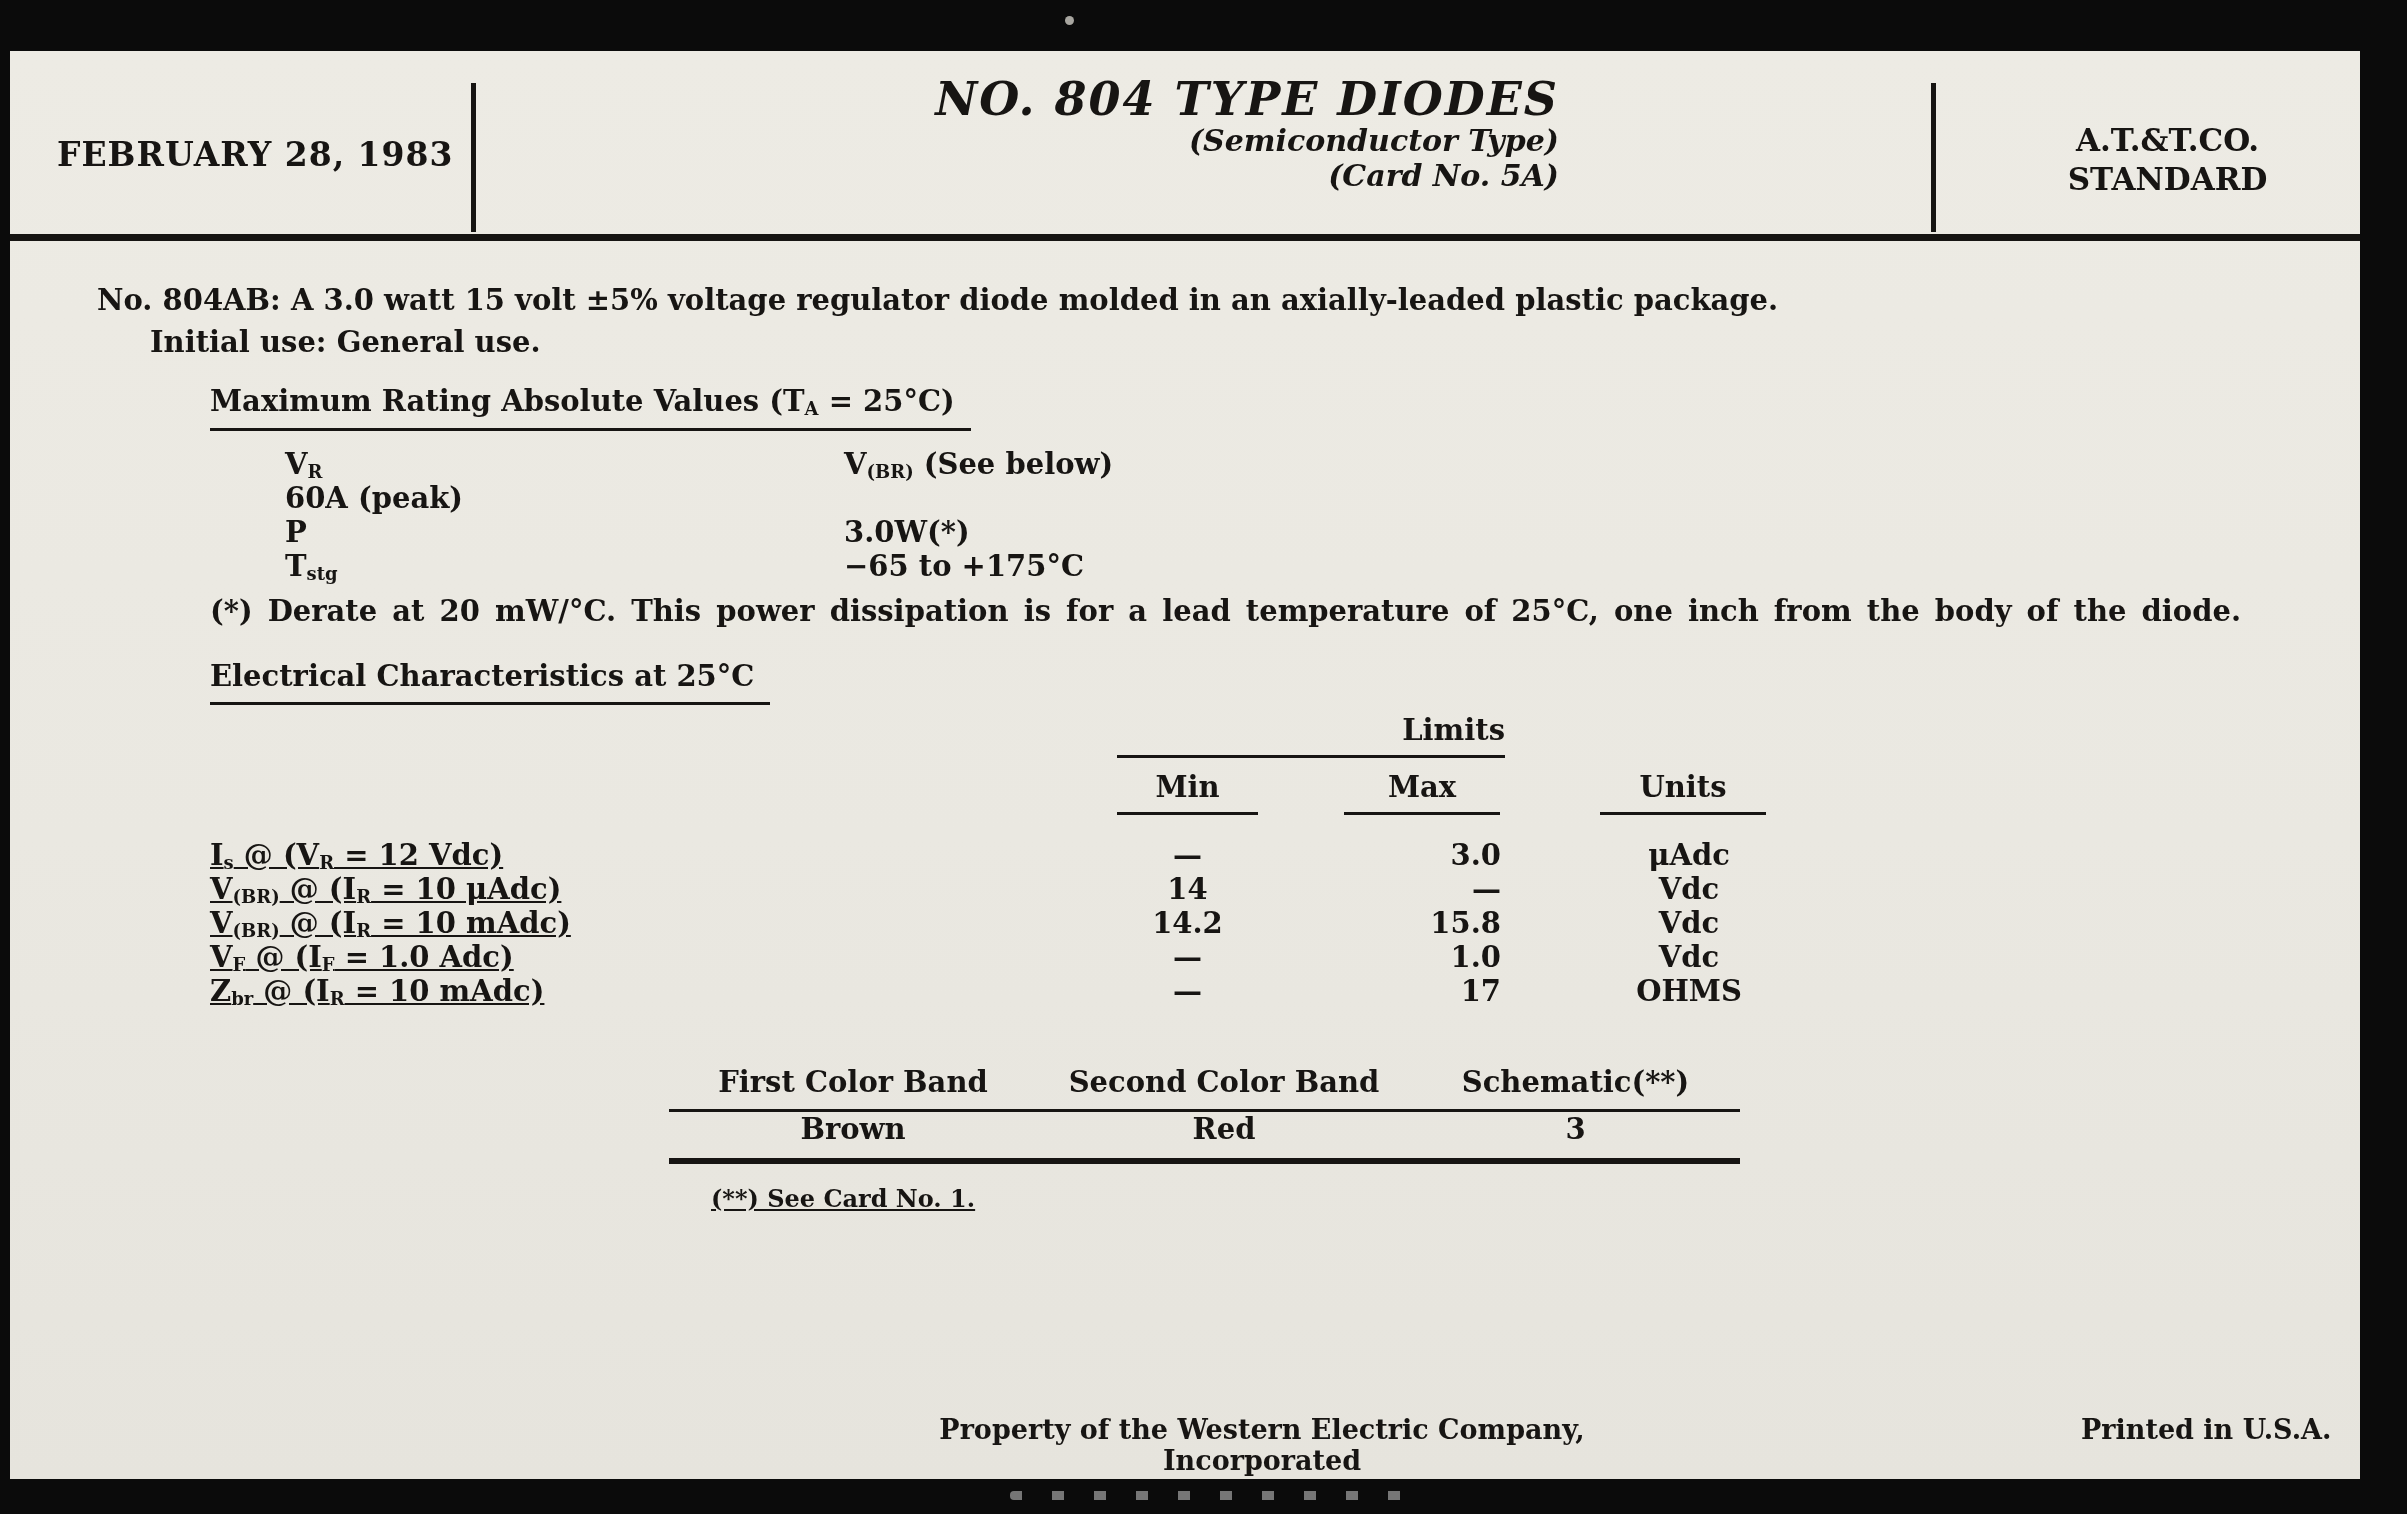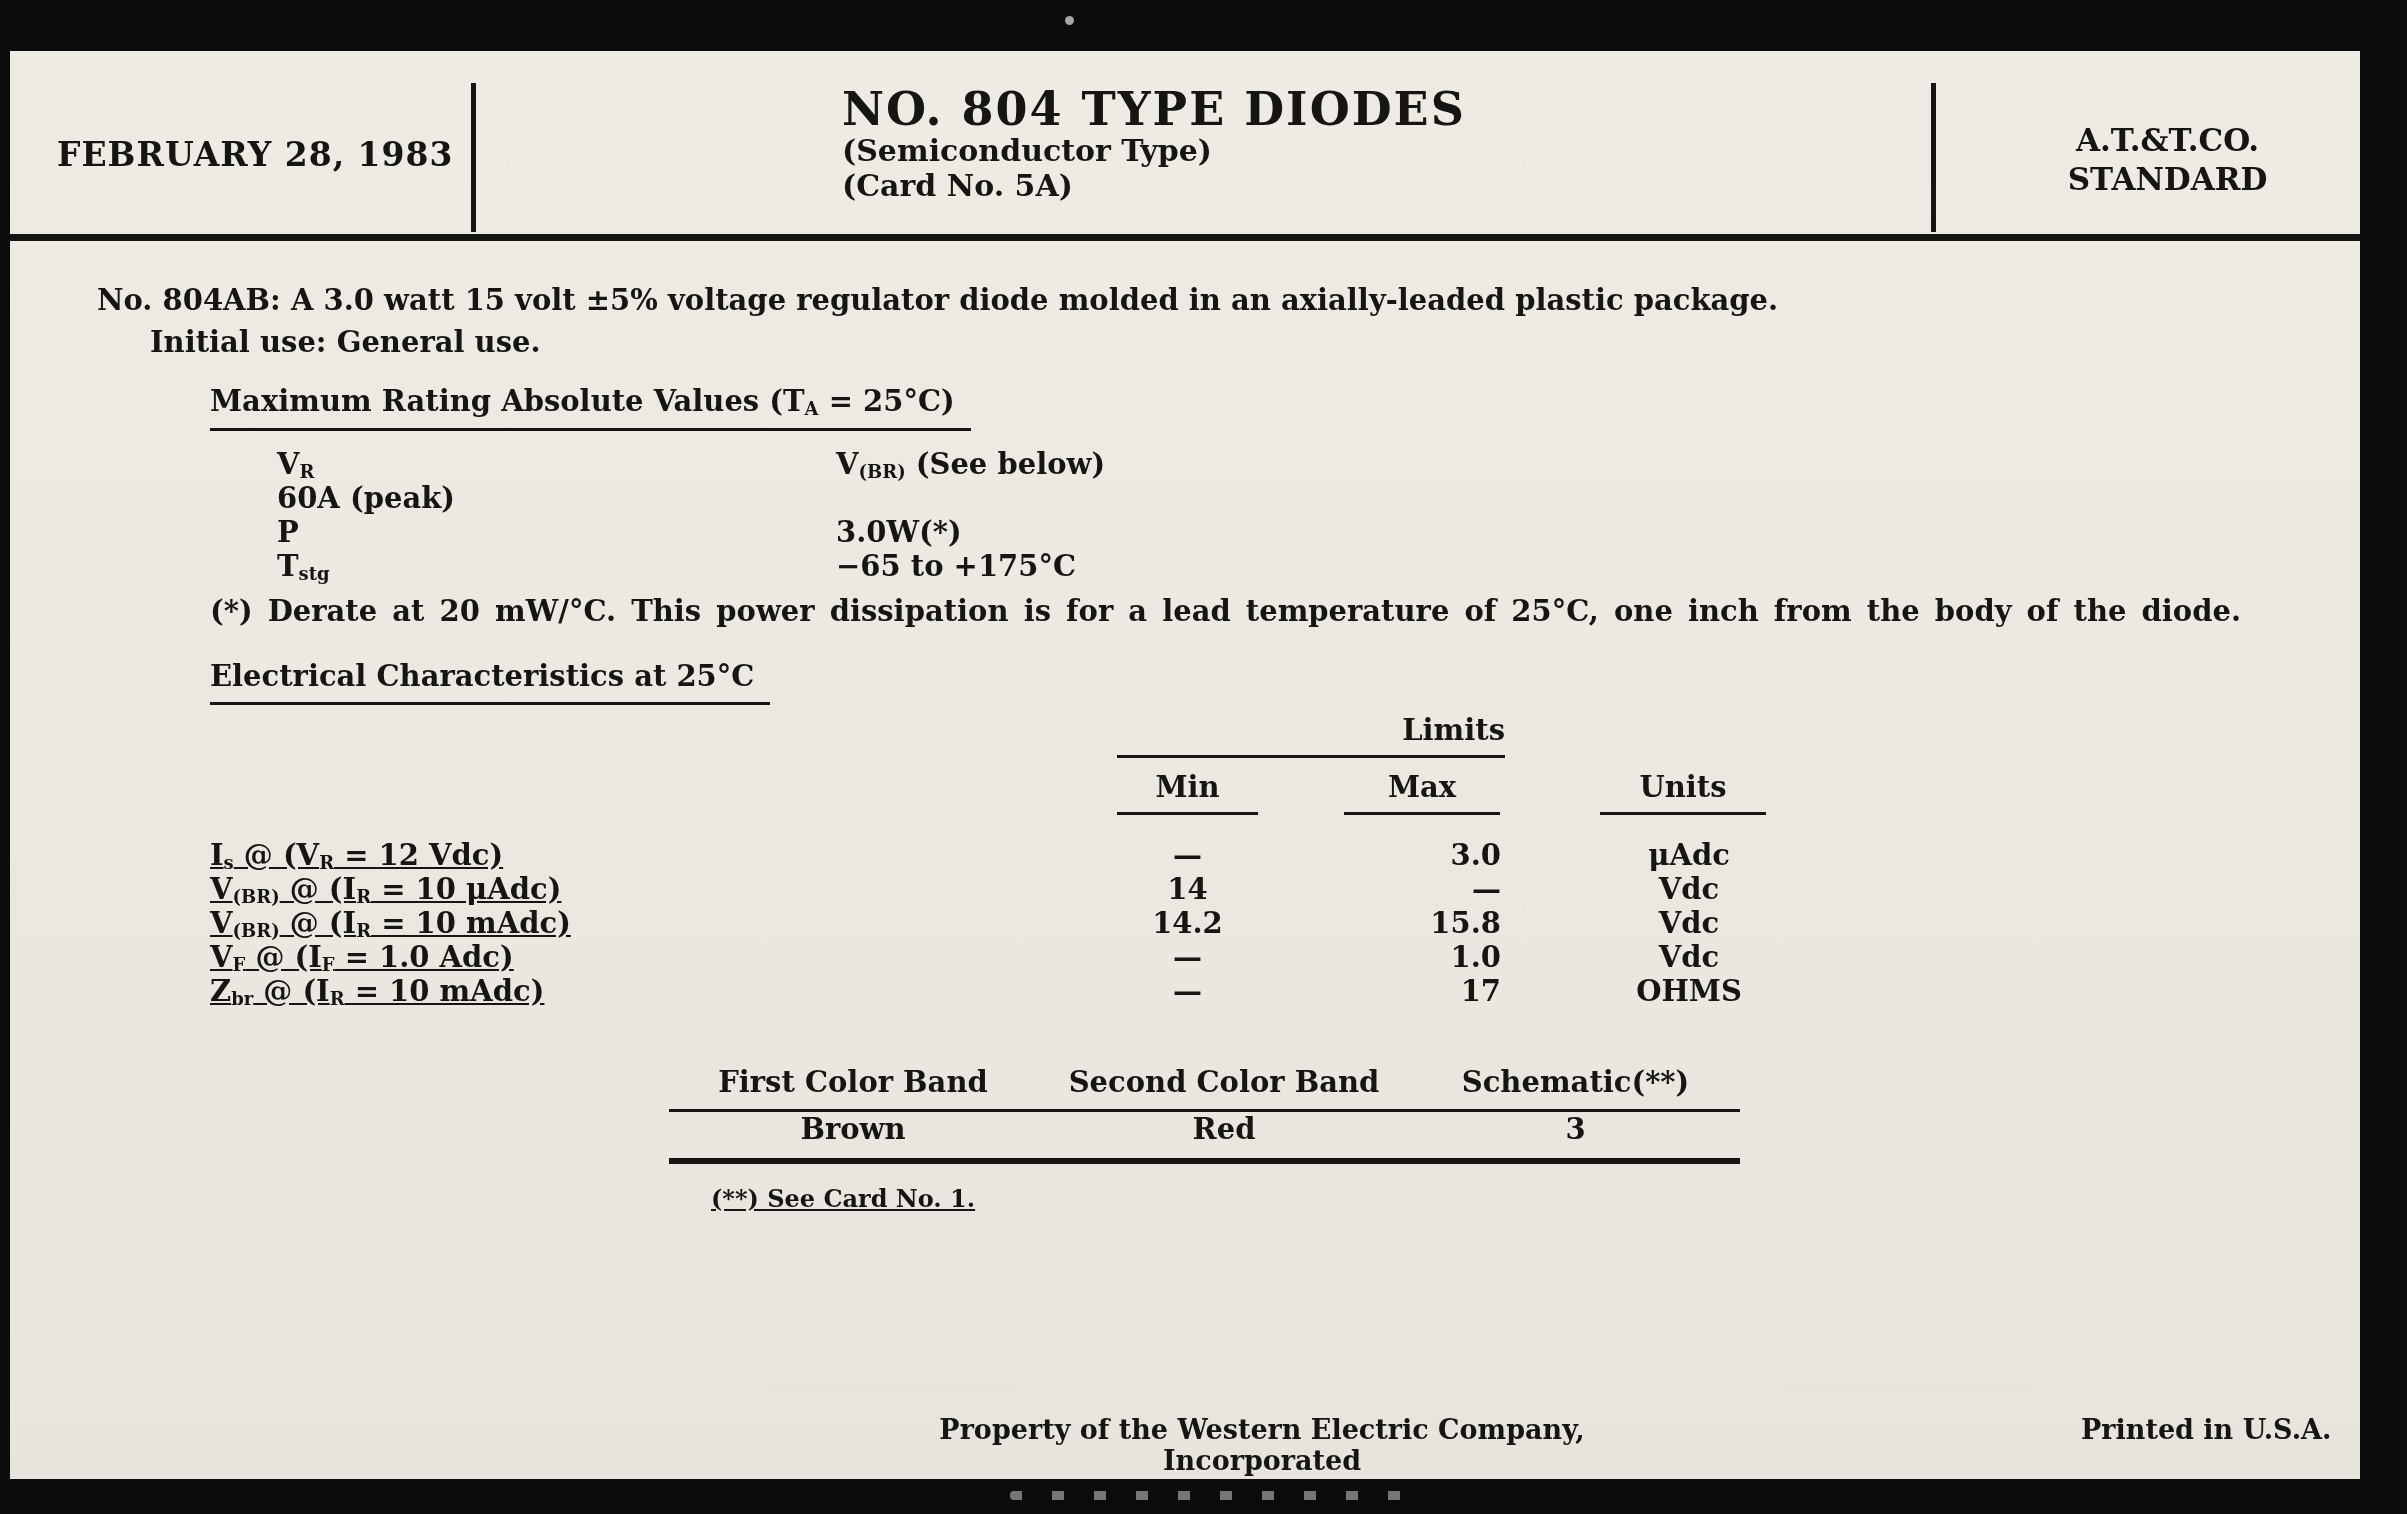--- a/index.html
+++ b/index.html
@@ -12,35 +12,35 @@
   .paper {
     position:absolute; left:10px; top:51px; width:2350px; height:1428px;
     background:linear-gradient(180deg,#edebe4 0%, #eae8e1 55%, #e6e4dd 100%);
   }
   .abs { position:absolute; }
   .vline { position:absolute; width:5px; background:#161412; }
   .hrule { position:absolute; left:10px; width:2350px; top:234px; height:7px; background:#161412; }
   sub { font-size:0.62em; vertical-align:-0.22em; font-weight:inherit; }
 
   .date-txt { left:57px; top:135px; font-size:33px; letter-spacing:1px; }
-  .title-block { left:842px; top:85px; width:717px; text-align:left; }
+  .title-block { left:842px; top:75px; width:717px; text-align:right;font-style:italic; }
   .doc-title { font-size:46px; letter-spacing:2px; line-height:1.05; }
   .doc-sub { font-size:30px; }
   .standard-block { left:2039px; top:121px; width:257px; text-align:center; font-size:31px; line-height:1.25; }
 
   .body-txt { font-size:29px; }
   .intro1 { left:97px; top:283px; width:2178px; }
   .intro2 { left:150px; top:325px; }
 
   .sec-heading { font-size:29px; }
   .underlined { display:inline-block; border-bottom:3px solid #171513; padding-bottom:9px; padding-right:16px; }
   .maxhead { left:210px; top:384px; }
 
   .rtable { left:277px; top:447px; width:1683px; font-size:29px; }
-  .rrow { display:flex; height:34px; line-height:34px; }
+  .rrow { display:flex; height:34px; line-height:34px;margin-left:8px; }
   .rparam { width:559px; }
   .rfoot { left:210px; top:594px; width:2138px; word-spacing:5px; }
 
   .elechead { left:210px; top:659px; }
 
   .limits-head { left:1117px; top:713px; width:388px; text-align:right;
                  border-bottom:3px solid #171513; padding-bottom:8px; font-size:29px; }
   .colhead { top:770px; text-align:center; border-bottom:3px solid #171513; padding-bottom:8px; font-size:29px; }
   .min-col  { left:1117px; width:141px; }
   .max-col  { left:1344px; width:156px; }

